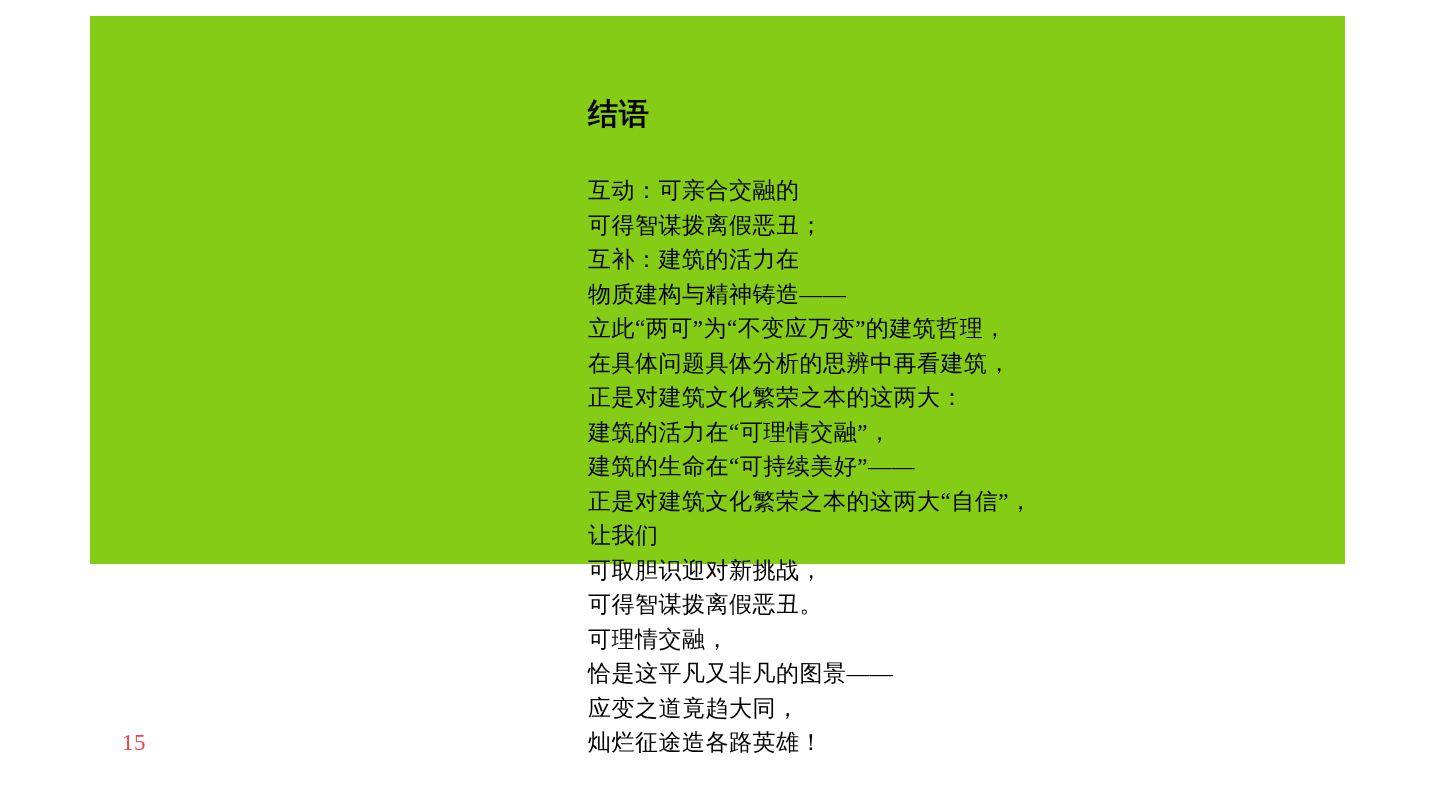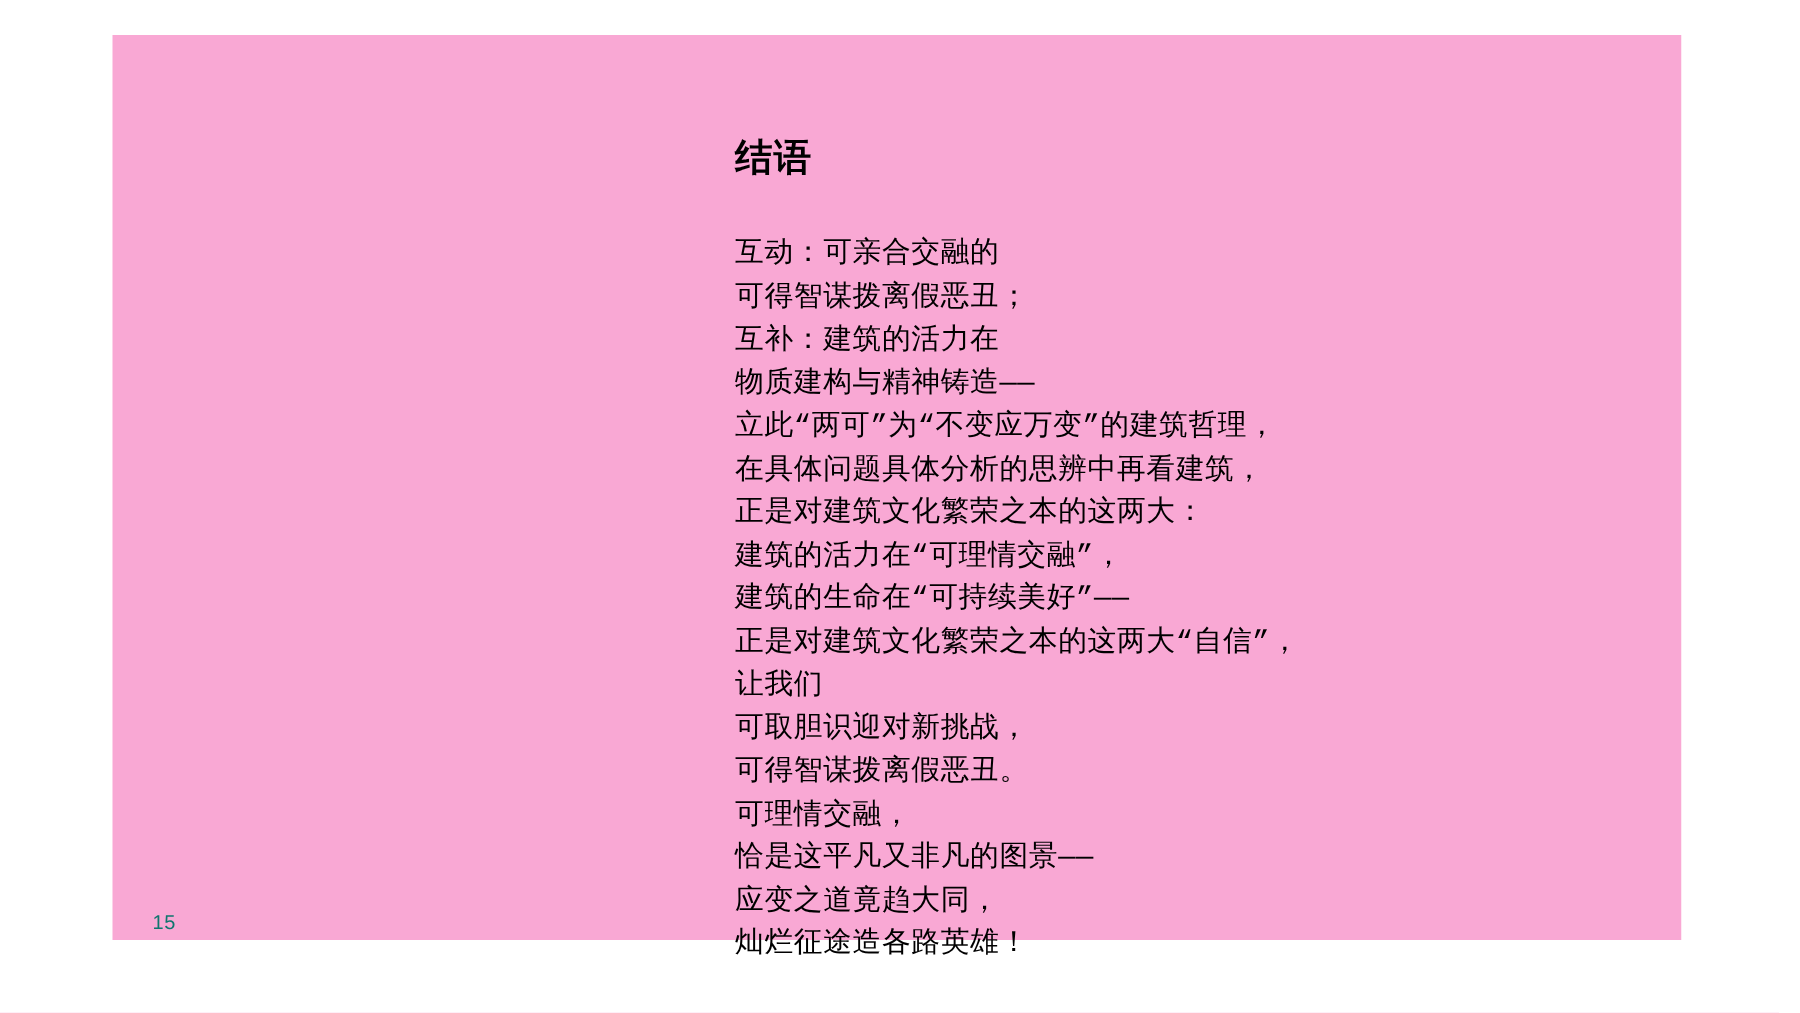--- a/index.html
+++ b/index.html
@@ -18,32 +18,32 @@
     position: absolute;
     left: 0;
     top: 0;
     width: 1440px;
     height: 810px;
     background: #ffffff;
   }
   .slide-panel {
     position: absolute;
     left: 90px;
-    top: 28px;
+    top: 16px;
     width: 1255px;
-    height: 724px;
-    background: #f9a8d4;
+    height: 548px;
+    background: #84cc16;
   }
   .page-number {
     position: absolute;
     left: 122px;
     top: 730px;
-    font-size: 16px;
-    color: #0f766e;
-    font-family: Liberation Sans, sans-serif;
+    font-size: 23px;
+    color: #ef4444;
+    font-family: Liberation Serif, serif;
     letter-spacing: 0.5px;
   }
   .slide-title {
     position: absolute;
     left: 498px;
     top: 78px;
     font-size: 30px;
     font-weight: bold;
     color: #000000;
     letter-spacing: 1px;
@@ -53,21 +53,21 @@
     position: absolute;
     left: 498px;
     top: 158px;
     width: 760px;
   }
   .body-line {
     font-size: 23px;
     line-height: 34.5px;
     color: #000000;
     white-space: pre;
-    font-family: Liberation Mono, monospace;
+    font-family: Liberation Serif, serif;
     letter-spacing: 0.5px;
   }
 </style>
 </head>
 <body>
 
 <div class="slide-canvas">
   <div class="slide-panel">
     <div class="slide-title">结语</div>
     <div class="body-block">

